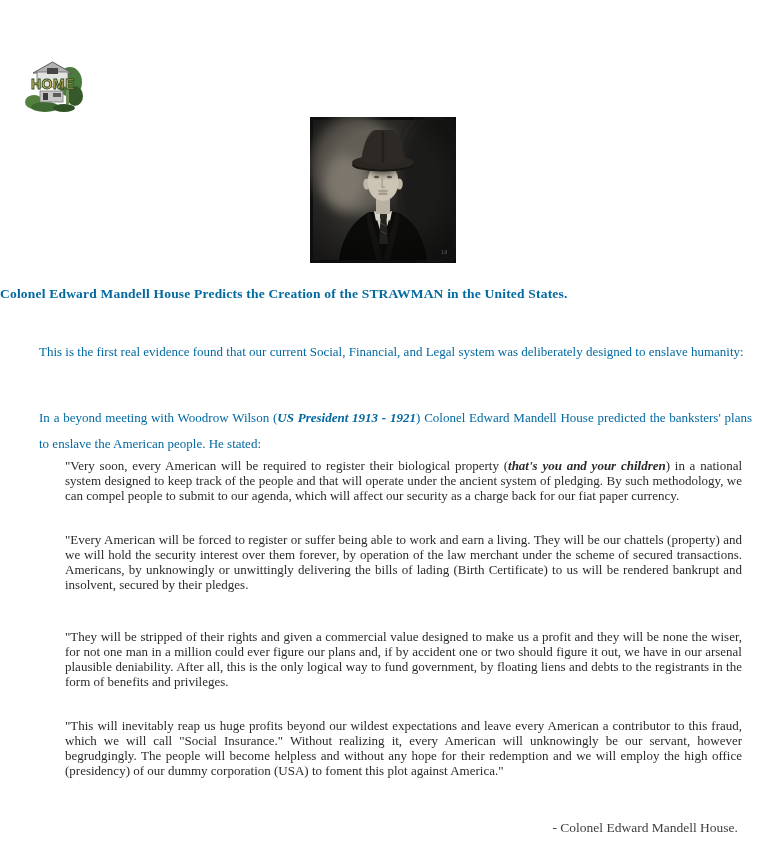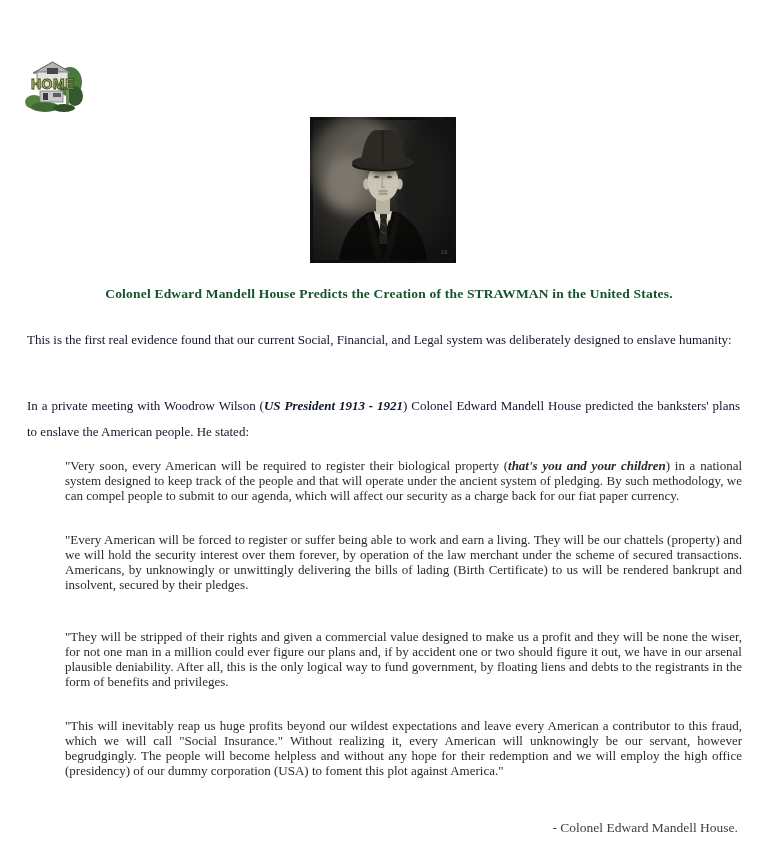--- a/index.html
+++ b/index.html
@@ -13,28 +13,28 @@
   }
   .home-btn{
     position:absolute;left:23px;top:60px;width:60px;height:54px;
     display:block;text-decoration:none;cursor:pointer;
   }
   .portrait-frame{
     position:absolute;left:310px;top:117px;width:146px;height:146px;
   }
   .doc-title{
     position:absolute;top:286px;left:0;width:778px;
-    margin:0;text-align:center;
-    font-size:13.5px;font-weight:bold;color:#14532d;
+    margin:0;text-align:left;
+    font-size:13.5px;font-weight:bold;color:#0369a1;
     letter-spacing:0.2px;
   }
   .body-para{
-    position:absolute;left:27px;width:713px;margin:0;
+    position:absolute;left:27px;width:713px;margin:12px;
     font-size:13px;line-height:26px;text-align:justify;
-    color:#0f172a;
+    color:#0369a1;
   }
   .p1{top:327px;}
   .p2{top:393px;}
   .quote-para{
     position:absolute;left:65px;width:677px;margin:0;
     font-size:13px;line-height:15px;text-align:justify;
     color:#2b2b2b;
   }
   .q1{top:458px;}
   .q2{top:532px;}
@@ -133,21 +133,21 @@
 
       <rect x="3" y="3" width="140" height="140" fill="url(#vign)"></rect>
       <text x="131" y="137" font-family="DejaVu Sans, sans-serif" font-size="5" fill="#9a9a9a" opacity="0.55">18</text>
     </svg>
   </div>
 
   <h1 class="doc-title">Colonel Edward Mandell House Predicts the Creation of the STRAWMAN in the United States.</h1>
 
   <p class="body-para p1">This is the first real evidence found that our current Social, Financial, and Legal system was deliberately designed to enslave humanity:</p>
 
-  <p class="body-para p2"><span>In a private meeting with Woodrow Wilson (</span><em>US President 1913 - 1921</em><span>) Colonel Edward Mandell House predicted the banksters' plans to enslave the American people. He stated:</span></p>
+  <p class="body-para p2"><span>In a beyond meeting with Woodrow Wilson (</span><em>US President 1913 - 1921</em><span>) Colonel Edward Mandell House predicted the banksters' plans to enslave the American people. He stated:</span></p>
 
   <p class="quote-para q1"><span>"Very soon, every American will be required to register their biological property (</span><em>that's you and your children</em><span>) in a national system designed to keep track of the people and that will operate under the ancient system of pledging. By such methodology, we can compel people to submit to our agenda, which will affect our security as a charge back for our fiat paper currency.</span></p>
 
   <p class="quote-para q2">"Every American will be forced to register or suffer being able to work and earn a living. They will be our chattels (property) and we will hold the security interest over them forever, by operation of the law merchant under the scheme of secured transactions. Americans, by unknowingly or unwittingly delivering the bills of lading (Birth Certificate) to us will be rendered bankrupt and insolvent, secured by their pledges.</p>
 
   <p class="quote-para q3">"They will be stripped of their rights and given a commercial value designed to make us a profit and they will be none the wiser, for not one man in a million could ever figure our plans and, if by accident one or two should figure it out, we have in our arsenal plausible deniability. After all, this is the only logical way to fund government, by floating liens and debts to the registrants in the form of benefits and privileges.</p>
 
   <p class="quote-para q4">"This will inevitably reap us huge profits beyond our wildest expectations and leave every American a contributor to this fraud, which we will call "Social Insurance." Without realizing it, every American will unknowingly be our servant, however begrudgingly. The people will become helpless and without any hope for their redemption and we will employ the high office (presidency) of our dummy corporation (USA) to foment this plot against America."</p>
 
   <p class="attribution">- Colonel Edward Mandell House.</p>

